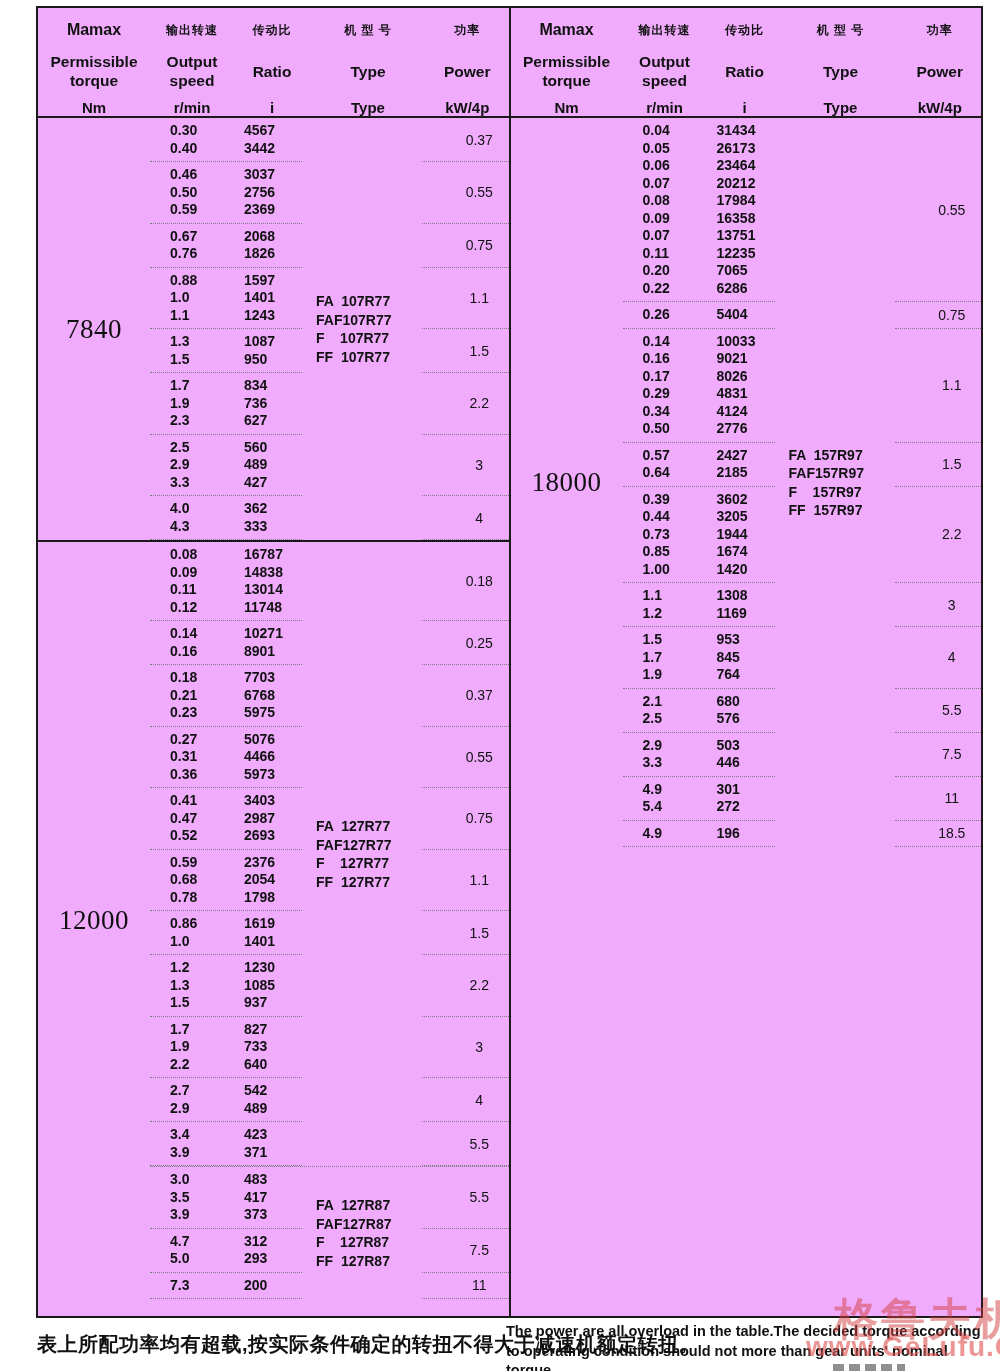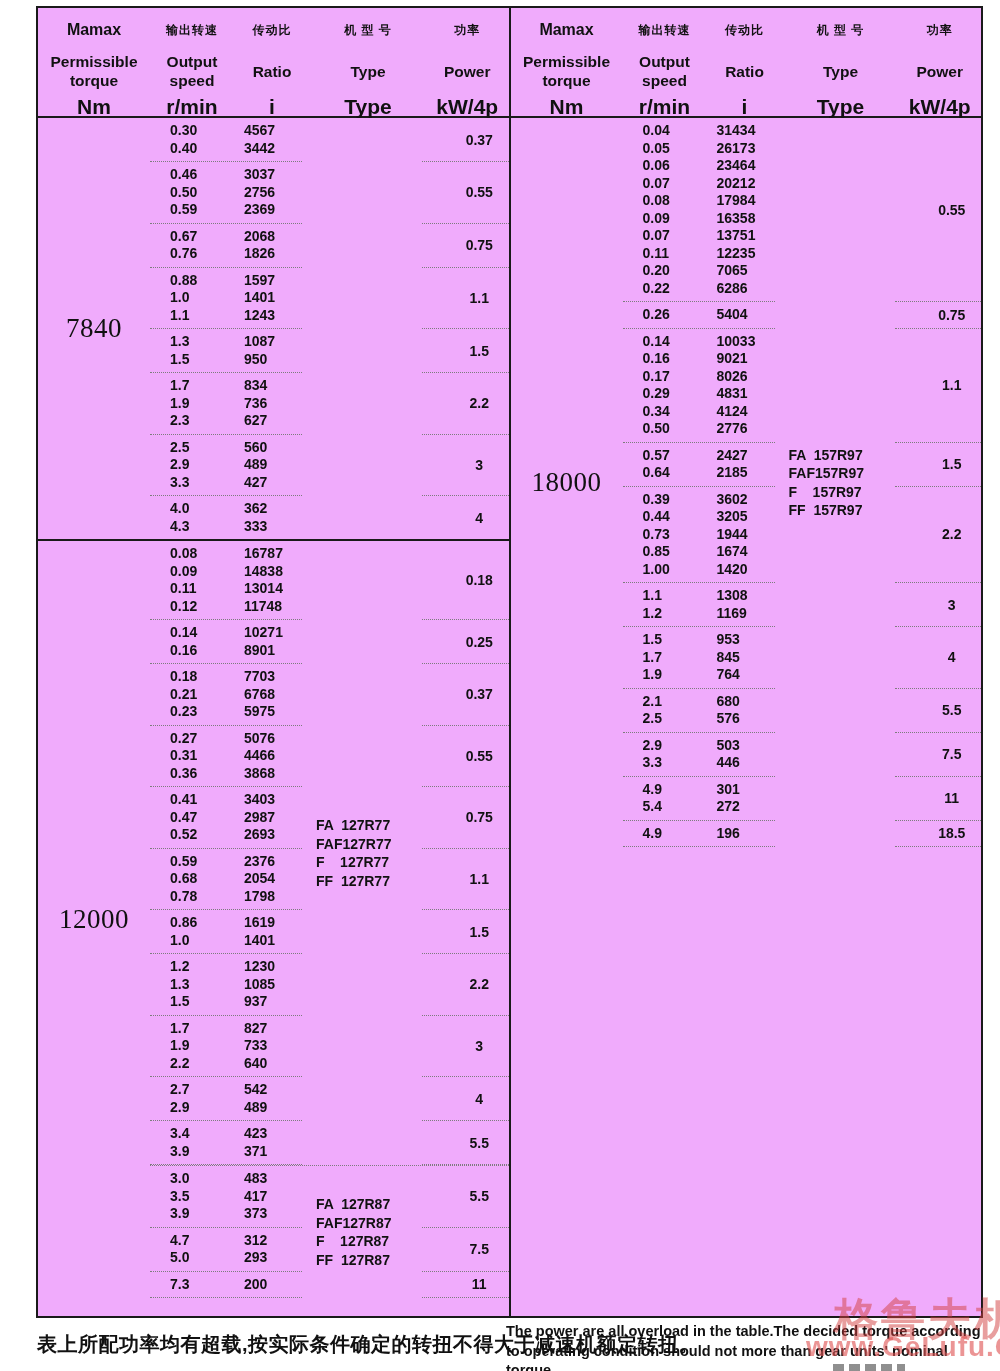--- a/index.html
+++ b/index.html
@@ -23,41 +23,41 @@
   .hcol{display:grid;grid-template-rows:36px 46px 26px;padding-top:4px;box-sizing:border-box;}
   .hcol>div{display:flex;align-items:center;justify-content:center;text-align:center;}
   .hcol.c0{width:112px;}
   .hcol.c1{width:84px;}
   .hcol.c2{width:76px;}
   .hcol.c3{width:116px;}
   .hcol.c4{flex:1;}
   .hcn{font-size:12px;letter-spacing:1px;}
   .hcol.c0 .hcn{font-size:16px;letter-spacing:0;}
   .hen{font-size:15.5px;white-space:pre-line;line-height:19px;}
-  .hunit{font-size:21px;}
+  .hunit{font-size:15px;}
   
   .tbody{flex:1;display:flex;flex-direction:column;}
   .section{display:flex;}
   .section + .section{border-top:2px solid #1a1a1a;}
   .torque{width:112px;display:flex;align-items:center;justify-content:center;}
   .tq{font-family:"Liberation Serif","DejaVu Serif",serif;font-size:27px;letter-spacing:0.5px;}
   .blocks{flex:1;display:flex;flex-direction:column;}
   .type-block{position:relative;}
   .type-block:not(:last-child){border-bottom:1px dotted #7d7d7d;}
   .group{display:grid;grid-template-columns:152px 120px 1fr;}
   .g-sr{padding:4px 0 4px 20px;border-bottom:1px dotted #7d7d7d;box-sizing:border-box;}
   .g-power{border-bottom:1px dotted #7d7d7d;display:flex;align-items:center;justify-content:center;}
   .type-block > .group:last-child .g-sr,
   .type-block > .group:last-child .g-power{border-bottom:none;}
   .type-block.end-dotted > .group:last-child .g-sr,
   .type-block.end-dotted > .group:last-child .g-power{border-bottom:1px dotted #7d7d7d;}
   .sr-row{display:flex;font-size:14px;line-height:17.5px;font-weight:700;}
   .speed{display:inline-block;width:74px;}
   .ratio{display:inline-block;}
-  .pval{font-size:14px;font-weight:700;margin-left:28px;}
+  .pval{font-size:14px;font-weight:400;margin-left:28px;}
   .type-label{
     position:absolute;left:166px;top:50%;transform:translateY(-50%);
     font-size:14px;font-weight:700;line-height:18.5px;white-space:pre;
   }
   
   .foot-cn{position:absolute;left:37px;top:1331px;font-size:20px;font-weight:700;letter-spacing:0.5px;}
   .foot-en{position:absolute;left:506px;top:1322px;font-size:14.5px;font-weight:700;line-height:19.5px;white-space:pre-line;}
   
   .wm-cn{
     position:absolute;left:834px;top:1290px;font-size:44px;font-weight:700;
@@ -251,20 +251,24 @@
                   <div class="sr-row">
                     <span class="speed">4.3</span>
                     <span class="ratio">333</span>
                   </div>
                 </div>
                 <div class="g-gap"></div>
                 <div class="g-power">
                   <span class="pval">4</span>
                 </div>
               </div>
+              <div class="type-label">FA  107R77
+FAF107R77
+F    107R77
+FF  107R77</div>
             </div>
           </div>
         </div>
         <div class="section">
           <div class="torque">
             <div class="tq">12000</div>
           </div>
           <div class="blocks">
             <div class="type-block">
               <div class="group">
@@ -332,21 +336,21 @@
                   <div class="sr-row">
                     <span class="speed">0.27</span>
                     <span class="ratio">5076</span>
                   </div>
                   <div class="sr-row">
                     <span class="speed">0.31</span>
                     <span class="ratio">4466</span>
                   </div>
                   <div class="sr-row">
                     <span class="speed">0.36</span>
-                    <span class="ratio">3868</span>
+                    <span class="ratio">5973</span>
                   </div>
                 </div>
                 <div class="g-gap"></div>
                 <div class="g-power">
                   <span class="pval">0.55</span>
                 </div>
               </div>
               <div class="group">
                 <div class="g-sr">
                   <div class="sr-row">

